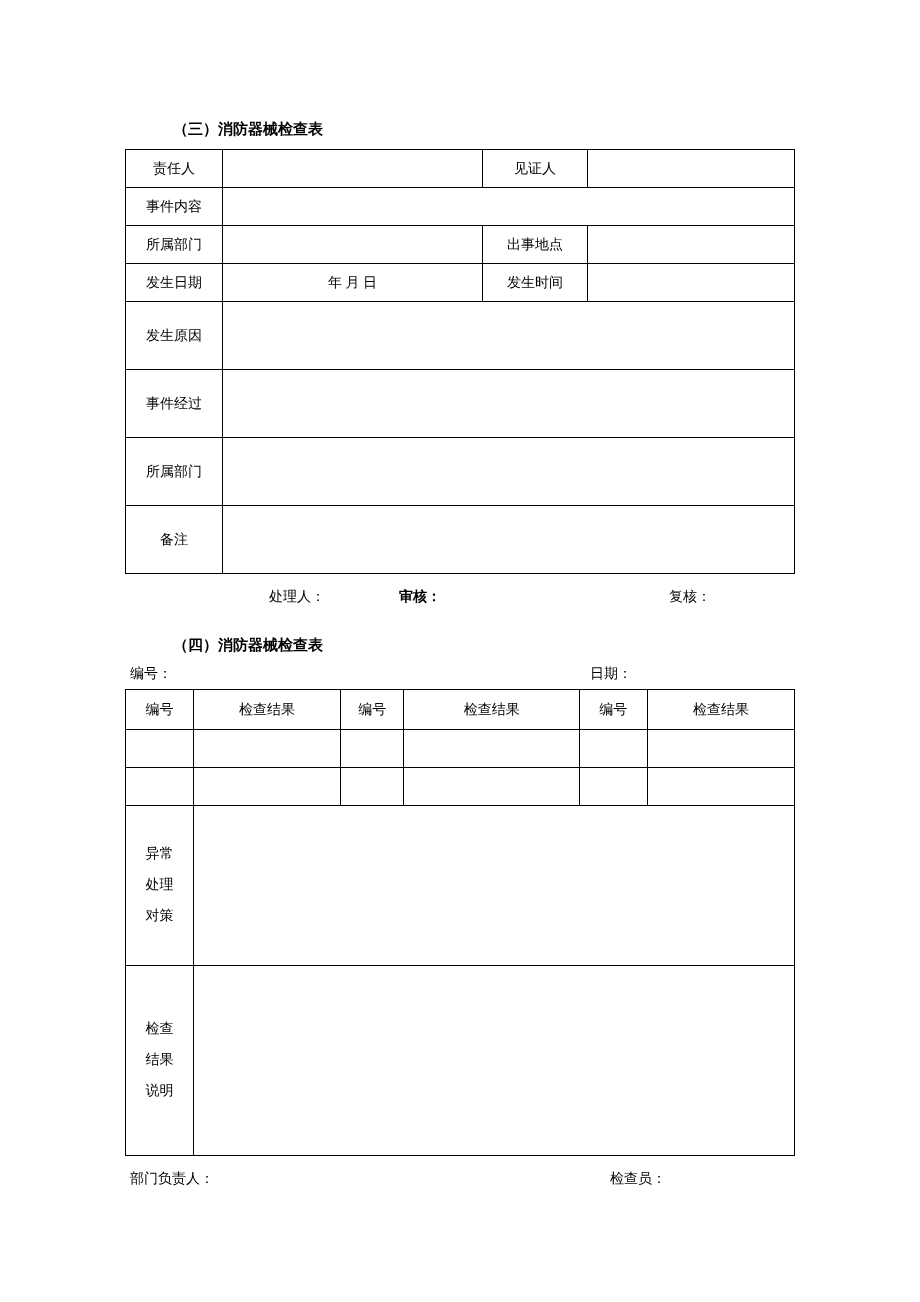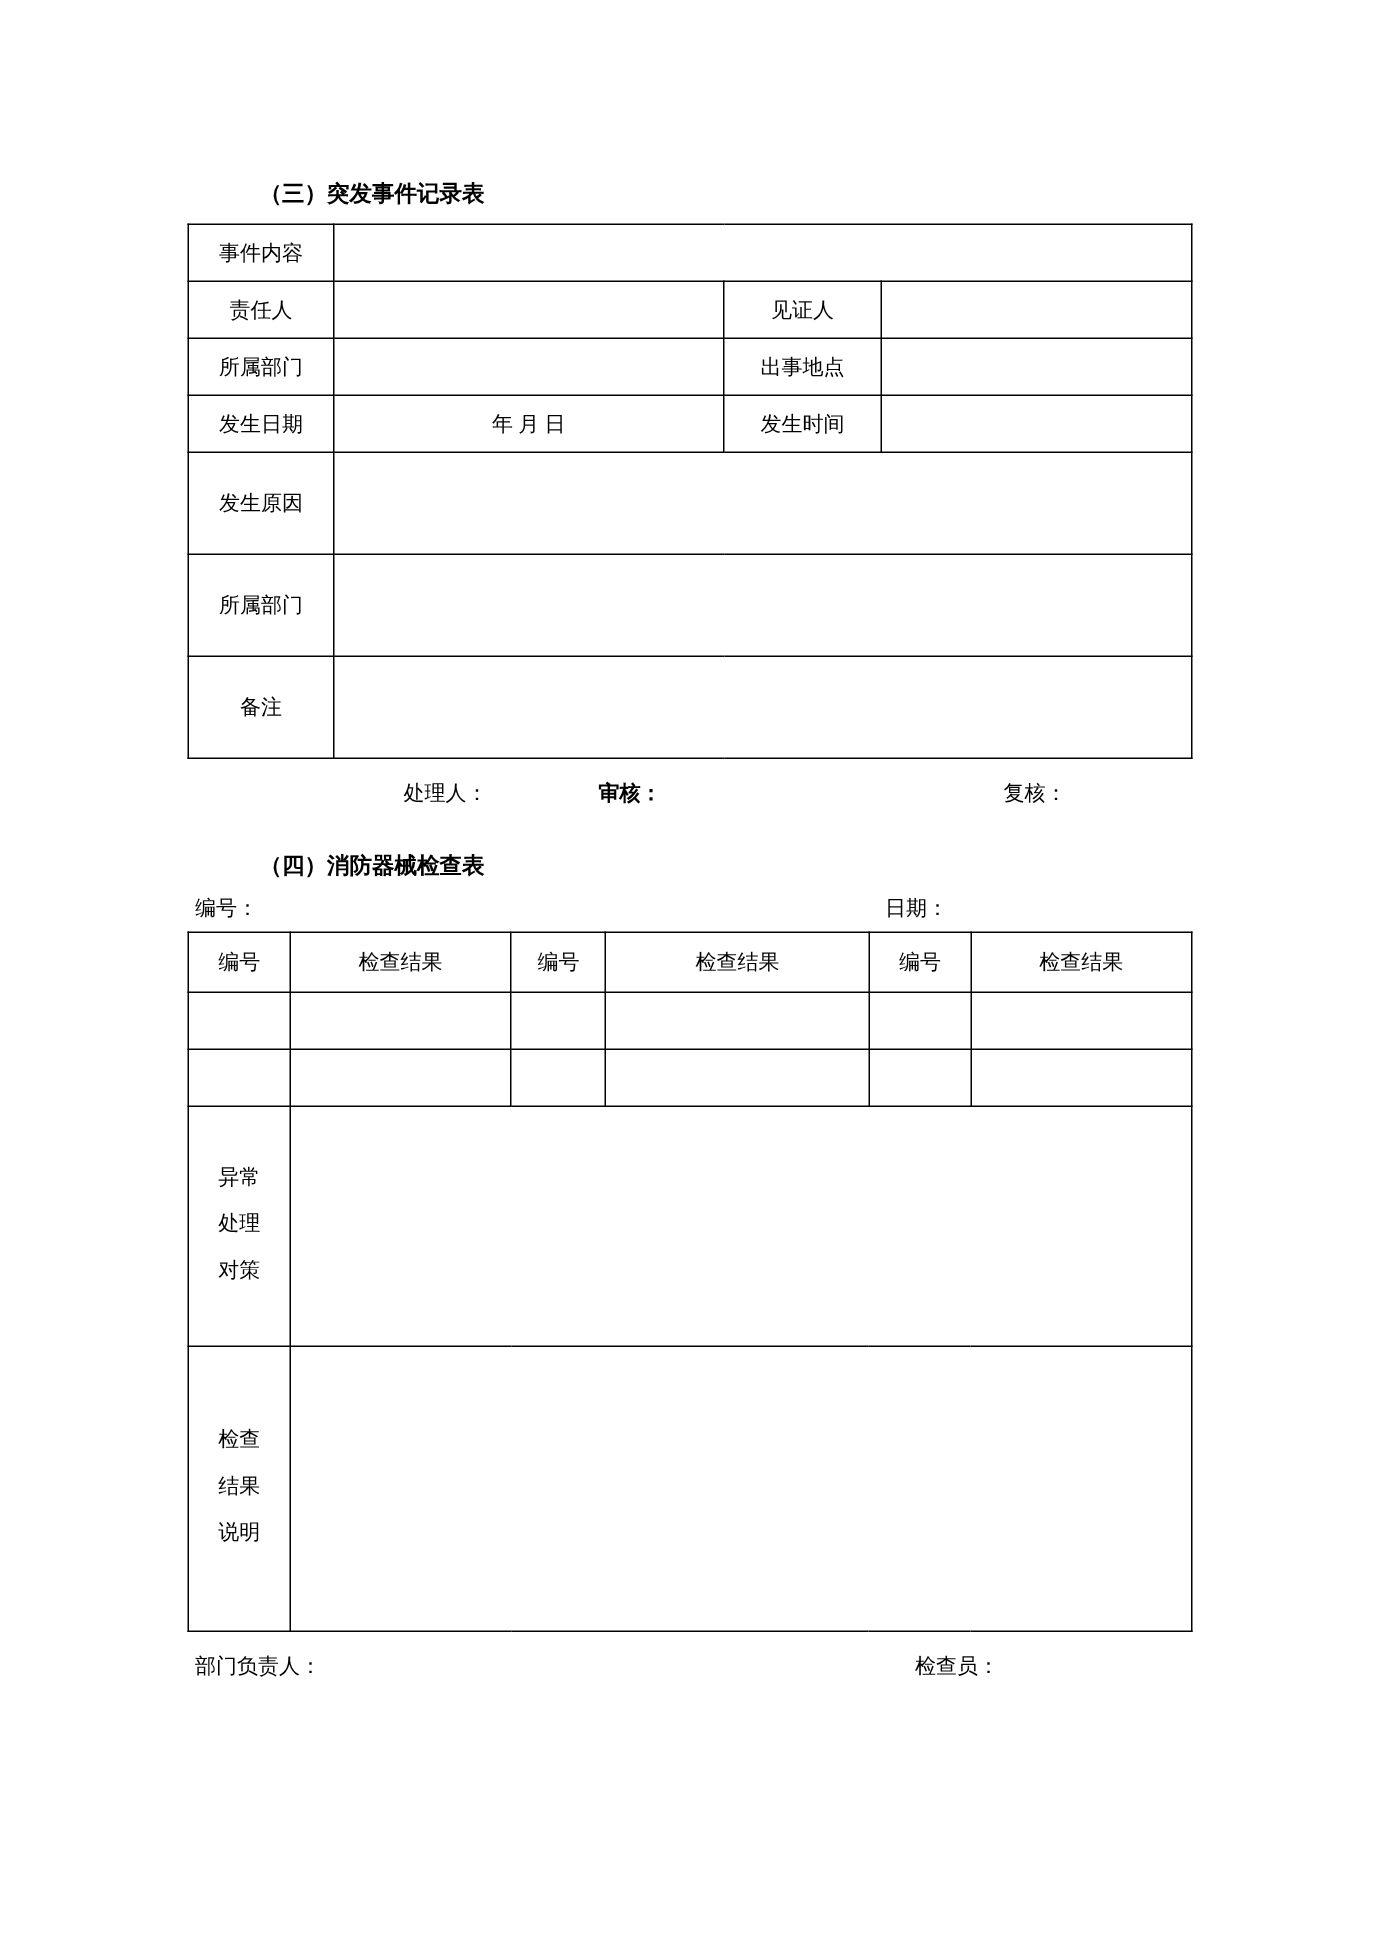--- a/index.html
+++ b/index.html
@@ -123,48 +123,52 @@
     }
     .footer-row2 .fright {
       width: 180px;
       text-align: left;
       margin-left: 16px;
     }
   </style>
 </head>
 <body>
 
-<div class="section-title">（三）突发事件记录表</div>
+<div class="section-title">（三）消防器械检查表</div>
 
 <table class="table3">
   <tbody>
       <tr>
-    <td class="col1">事件内容</td>
-    <td colspan="3"></td>
-  </tr>
-  <tr>
     <td class="col1">责任人</td>
     <td class="col2"></td>
     <td class="col3">见证人</td>
     <td></td>
   </tr>
   <tr>
+    <td class="col1">事件内容</td>
+    <td colspan="3"></td>
+  </tr>
+  <tr>
     <td class="col1">所属部门</td>
     <td class="col2"></td>
     <td class="col3">出事地点</td>
     <td></td>
   </tr>
   <tr>
     <td class="col1">发生日期</td>
     <td class="col2">年  月  日</td>
     <td class="col3">发生时间</td>
     <td></td>
   </tr>
   <tr>
     <td class="col1 tall">发生原因</td>
+    <td class="tall" colspan="3"></td>
+  </tr>
+  <tr>
+    <td class="col1 tall">事件经过</td>
     <td class="tall" colspan="3"></td>
   </tr>
   <tr>
     <td class="col1 tall">所属部门</td>
     <td class="tall" colspan="3"></td>
   </tr>
   <tr>
     <td class="col1 tall">备注</td>
     <td class="tall" colspan="3"></td>
   </tr>

